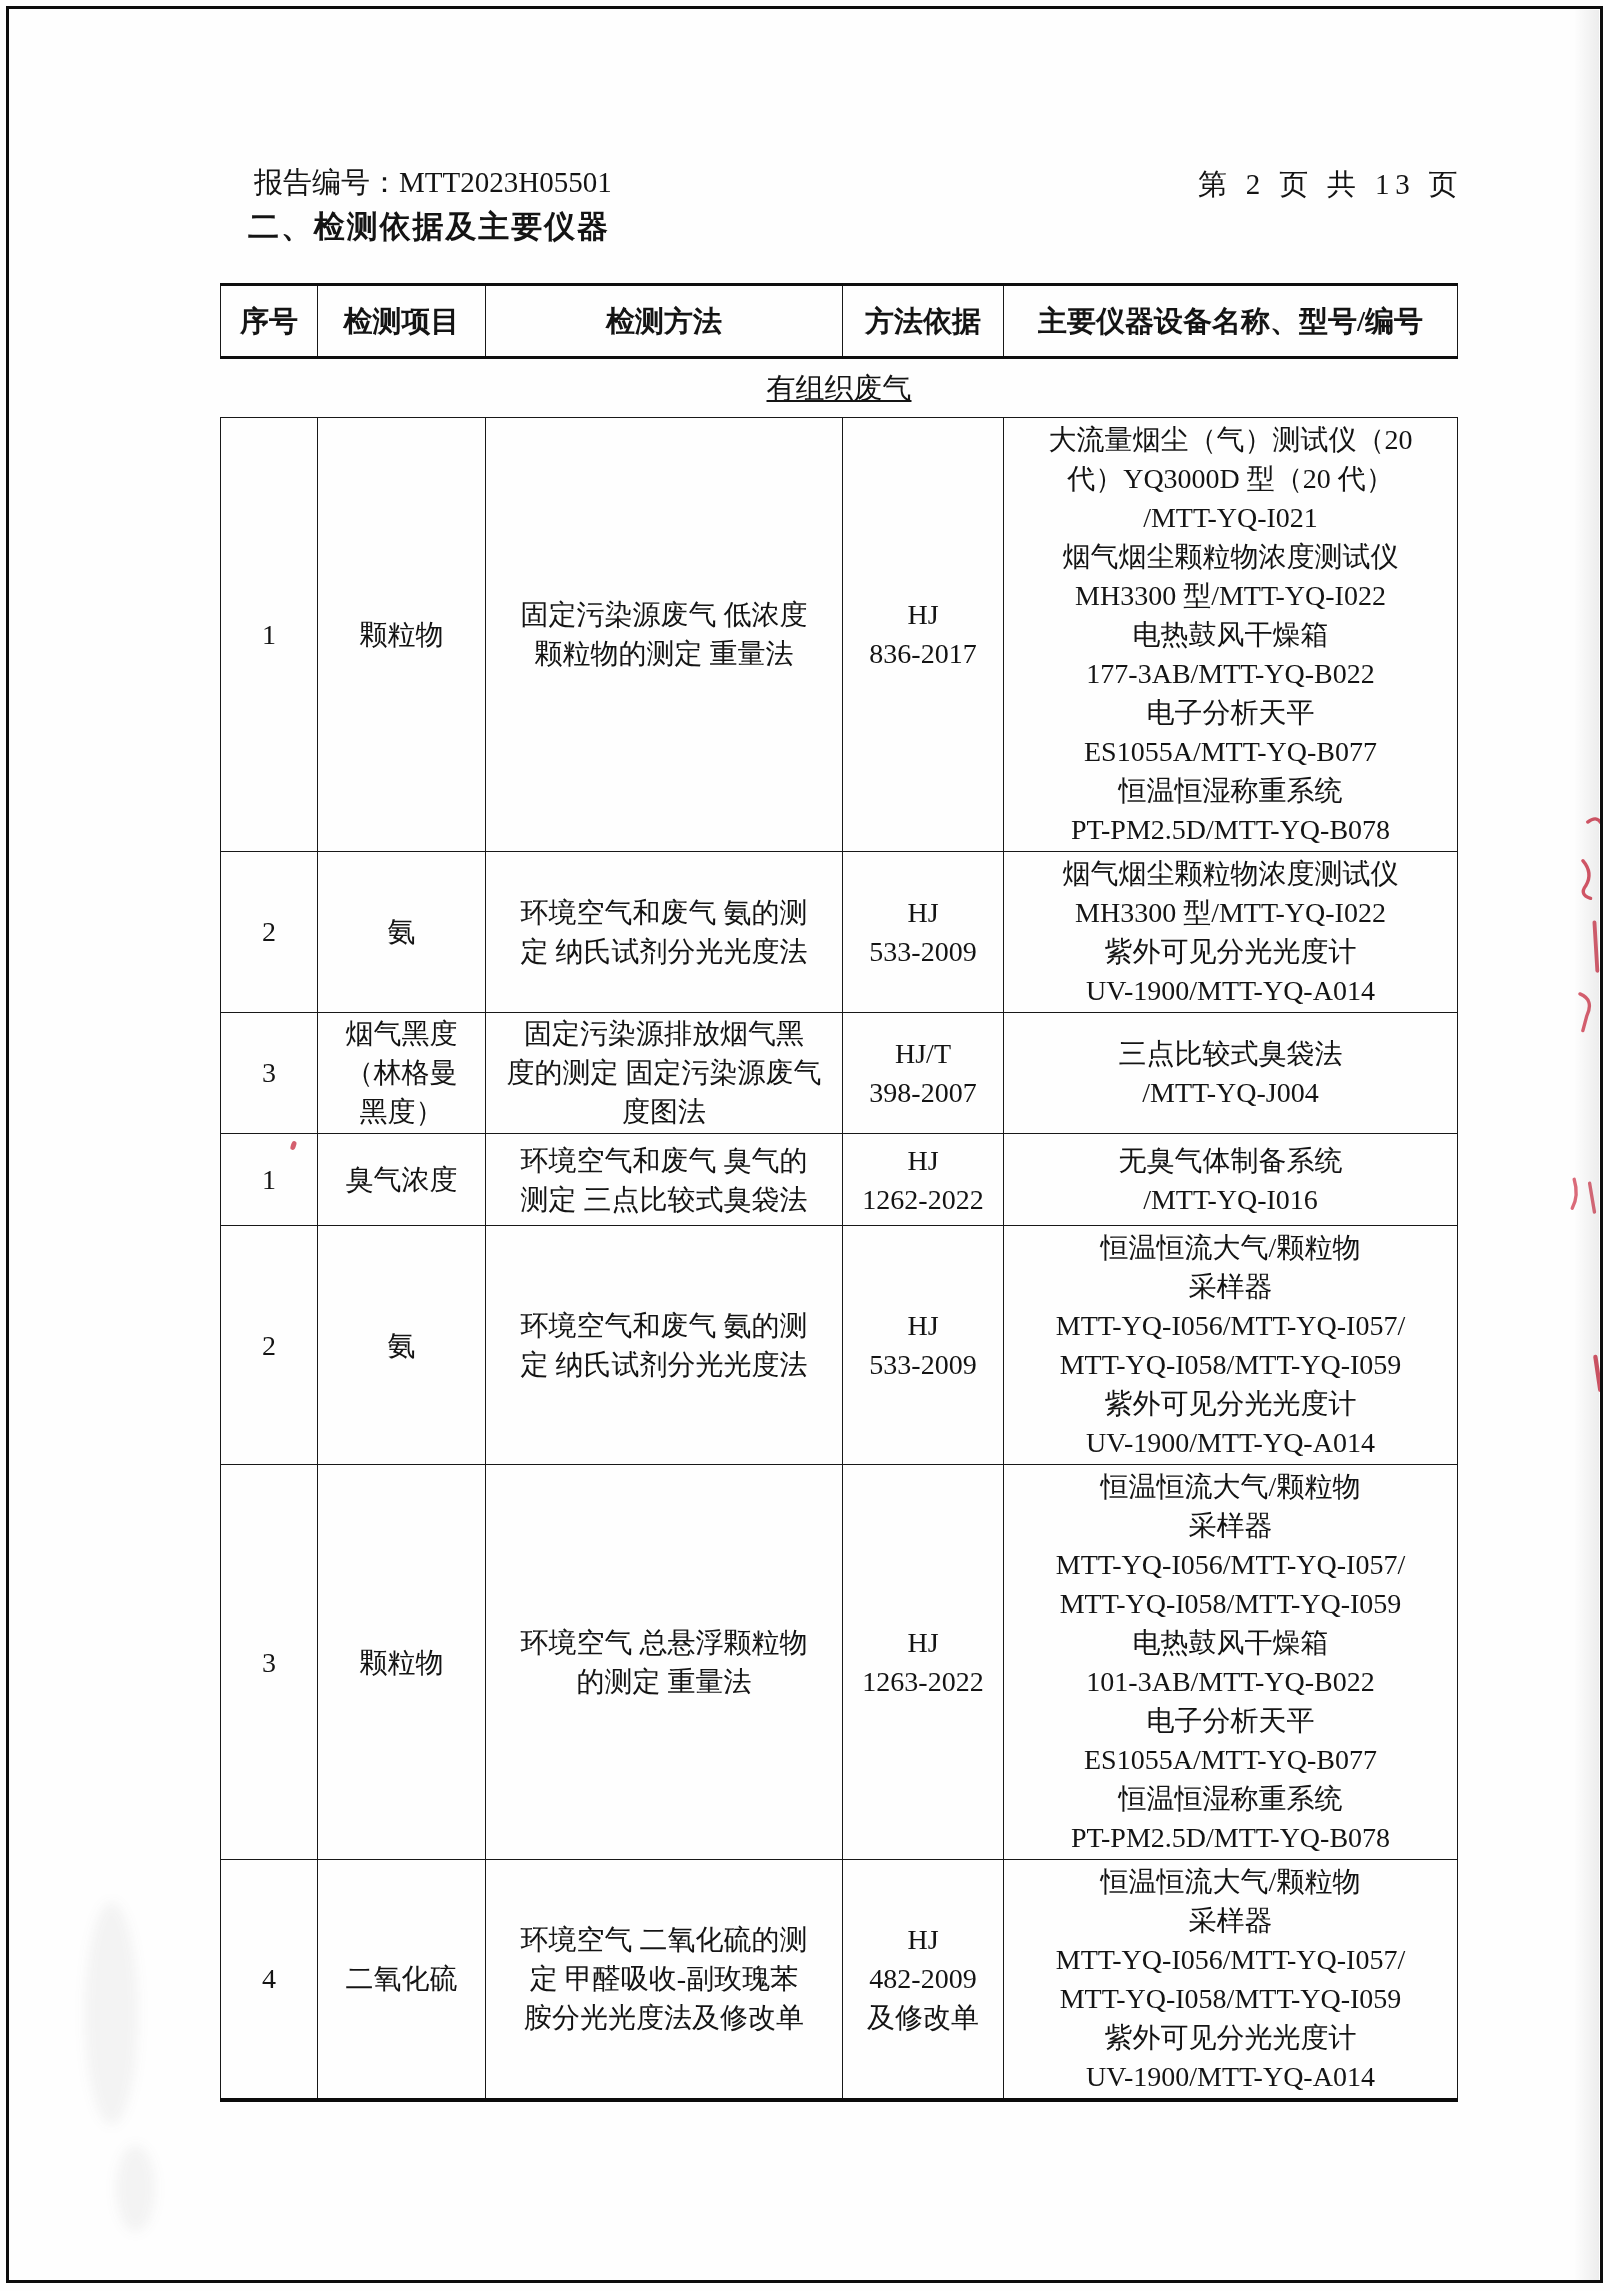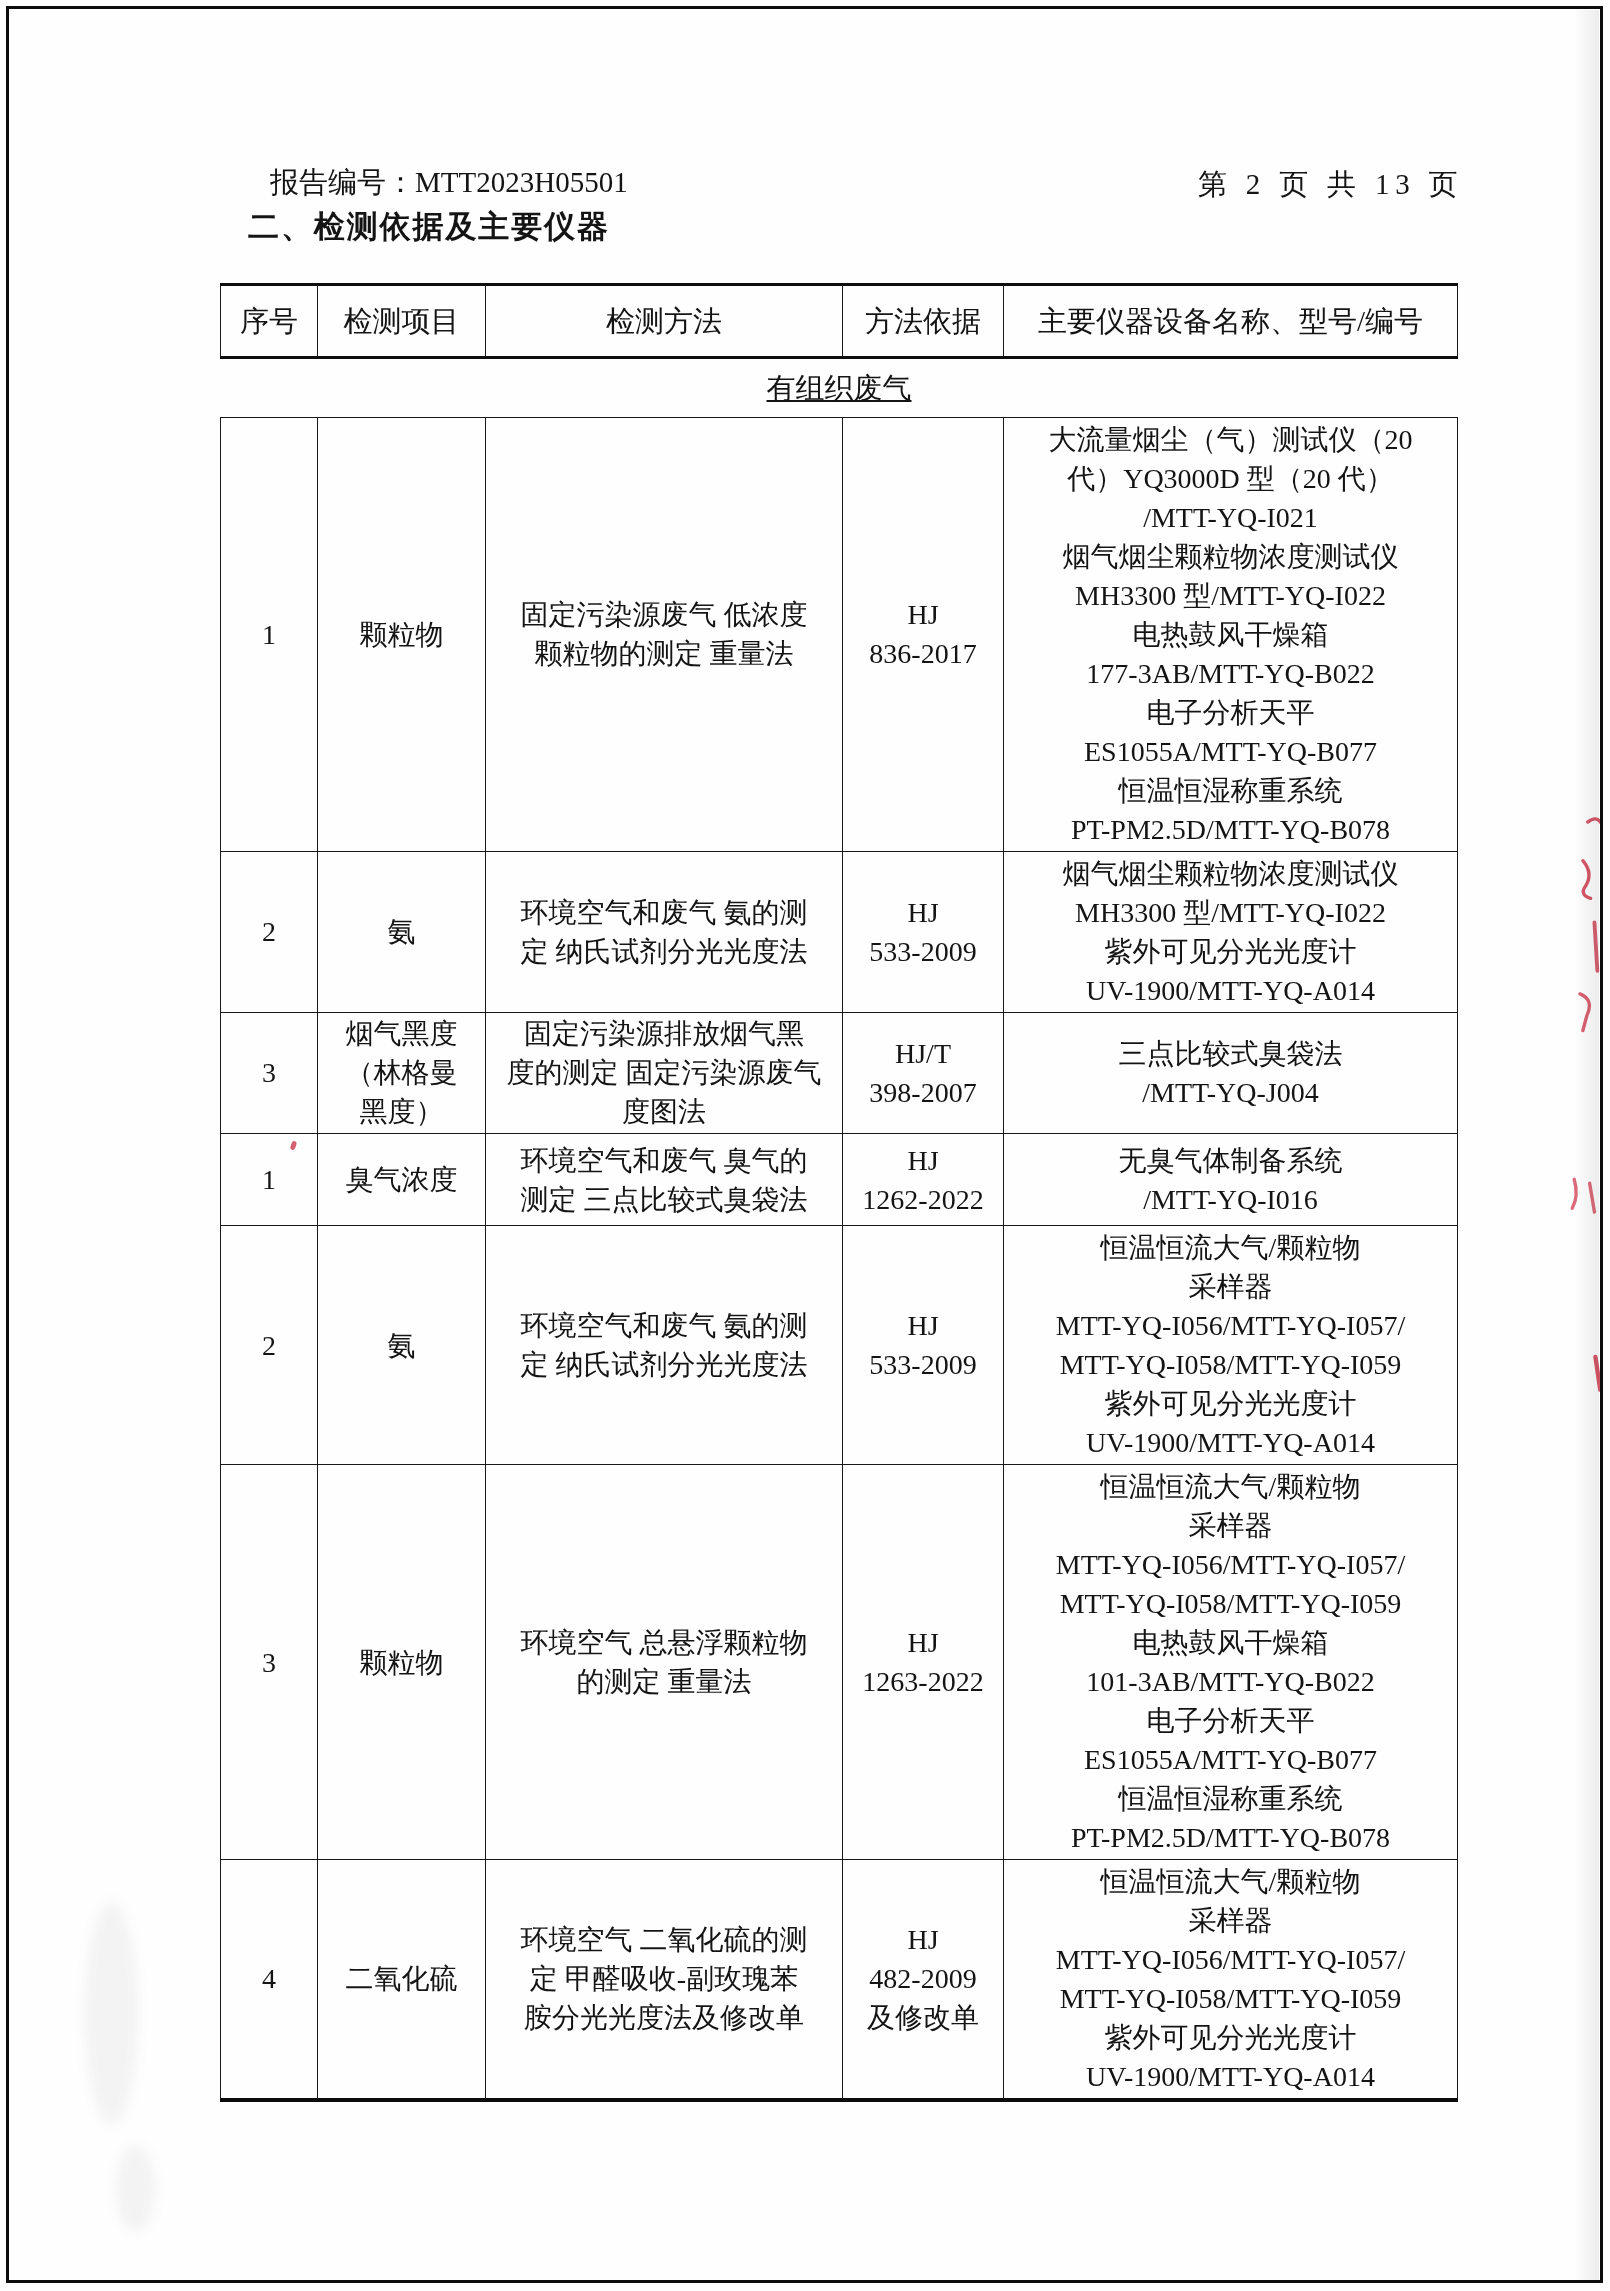--- a/index.html
+++ b/index.html
@@ -24,41 +24,41 @@
     background:linear-gradient(to right, rgba(0,0,0,0) 0%, rgba(0,0,0,0.07) 100%);
   }
   .smudge{
     position:absolute;background:rgba(60,60,60,0.06);
     filter:blur(5.8px);border-radius:50%;
   }
   .hdr-line{
     position:absolute;top:163px;left:254px;right:194px;height:39px;
     font-size:29px;
   }
-  .report-no{position:absolute;left:0;top:0;white-space:nowrap;margin-left:16px;}
+  .report-no{position:absolute;left:0;top:0;white-space:nowrap;}
   .page-info{position:absolute;left:944px;top:1.9px;white-space:nowrap;letter-spacing:5.8px;}
   .sec-title{
     position:absolute;top:206px;left:248px;
     font-size:31px;font-weight:bold;letter-spacing:1.9px;white-space:nowrap;
   }
   table.main{
     position:absolute;left:220px;top:283px;
     border-collapse:collapse;table-layout:fixed;
     width:1237px;
   }
   table.main td,table.main th{
     border:1.9px solid #181818;
     text-align:center;vertical-align:middle;
     font-size:28px;font-weight:normal;
     line-height:39px;
     padding:1.9px 3.9px;
     white-space:pre-line;
     overflow:hidden;
   }
-  table.main th{font-weight:normal;font-size:29px;}
+  table.main th{font-weight:bold;font-size:29px;}
   tr.tr-head th{border-top:3.9px solid #0e0e0e;border-bottom:3.9px solid #0e0e0e;}
   tr.tr-sec td{
     border-left:none;border-right:none;
     font-size:29px;line-height:33px;
   }
   td.inst{line-height:35px;}
   tr.tr-head{height:73px;}
   tr.tr-sec{height:60px;text-decoration:underline;}
   tr.tr-o1{height:383px;}
   tr.tr-o2{height:150px;}

